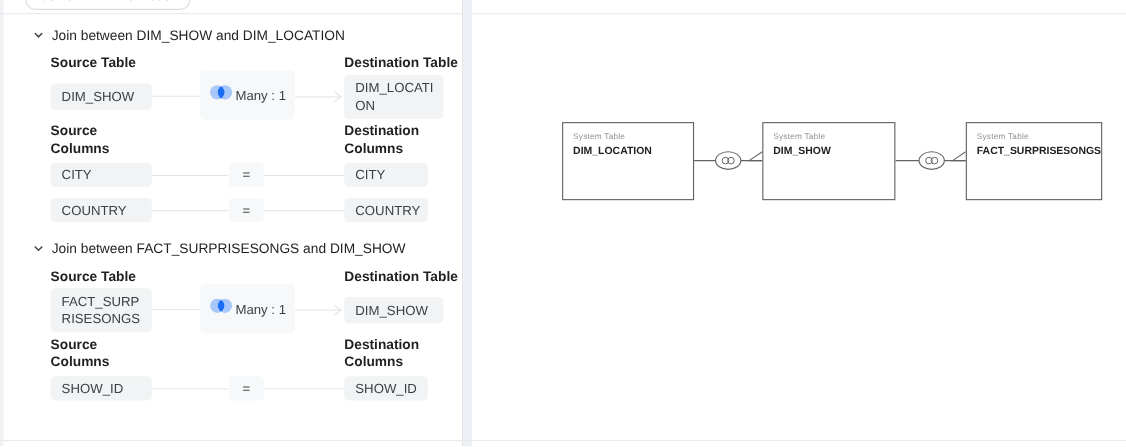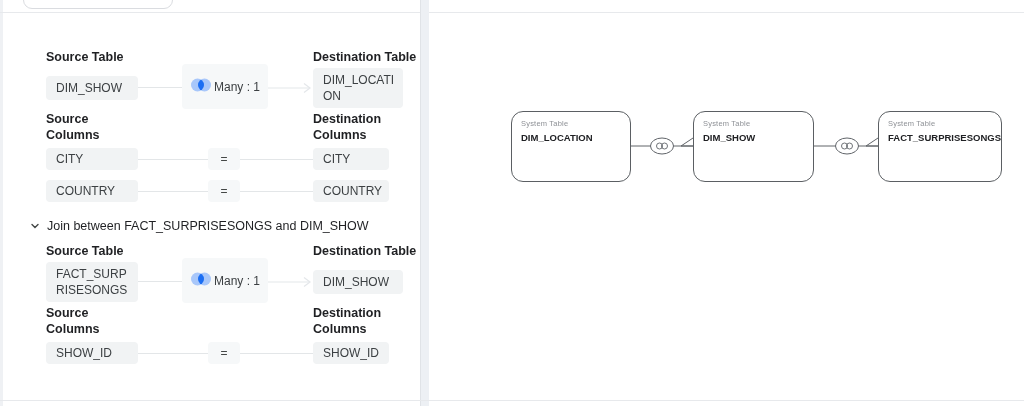--- a/index.html
+++ b/index.html
@@ -48,36 +48,44 @@
     font-size:12px; color:#444746;
   }
 
   
   .v-divider { position:absolute; left:420px; top:0; width:1px; height:406px; background:#e0e3e7; }
   .scroll-strip { position:absolute; left:421px; top:0; width:8px; height:406px; background:#edf0f4; }
 
   
   .node {
     position:absolute; top:111px; height:71px; box-sizing:border-box;
-    background:#fff; border:1px solid #5b5f63; border-radius:12px;
+    background:#fff; border:1px solid #5b5f63; border-radius:0;
     padding:7px 9px; cursor:move;
   }
   .node-type { font-size:7.5px; color:#8e9196; letter-spacing:0.2px; }
   .node-name { font-size:9.5px; font-weight:700; color:#202124; margin-top:4px; white-space:nowrap; }
 </style>
 </head>
 <body>
 
 <div class="app">
 
   <div class="left-edge-strip"></div>
 
   <button class="model-btn">Joins within this model</button>
   <div class="h-divider"></div>
 
+  <div class="join-header" style="top:25px">
+    <span class="chev">
+      <svg width="10" height="10" viewBox="0 0 10 10">
+          <polyline points="2,3.5 5,6.5 8,3.5" fill="none" stroke="#444746" stroke-width="1.4" stroke-linecap="round"></polyline>
+        </svg>
+    </span>
+    <span class="join-title">Join between DIM_SHOW and DIM_LOCATION</span>
+  </div>
 
   <div class="sec-label" style="left:46px; top:50px;">Source Table</div>
   <div class="sec-label" style="left:313px; top:50px; width:110px;">Destination Table</div>
 
   <div class="chip" style="left:46px; top:76px; width:92px; height:24px;">DIM_SHOW</div>
   <div class="join-line" style="left:138px; top:87px; width:44px;"></div>
   <div class="many-box" style="top:64px;">
     <span>
       <svg width="22" height="14" viewBox="0 0 22 14">
         <defs>

